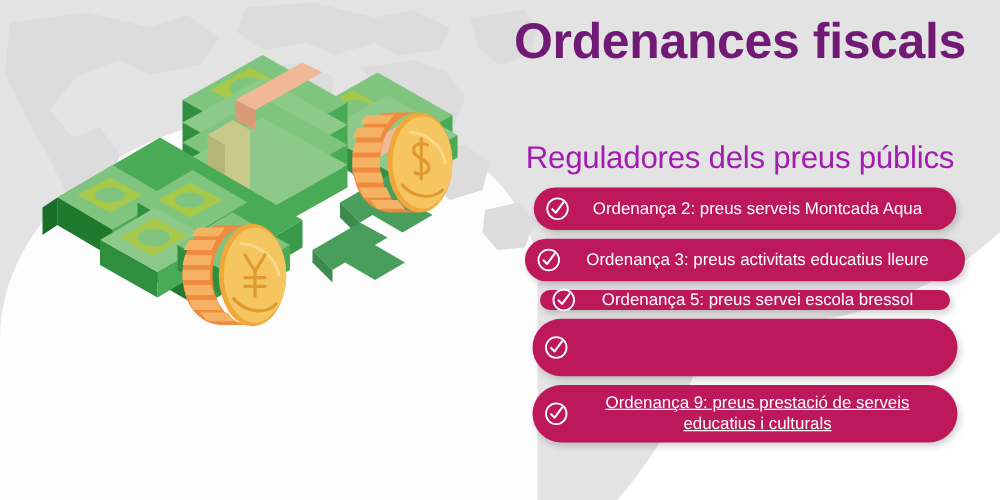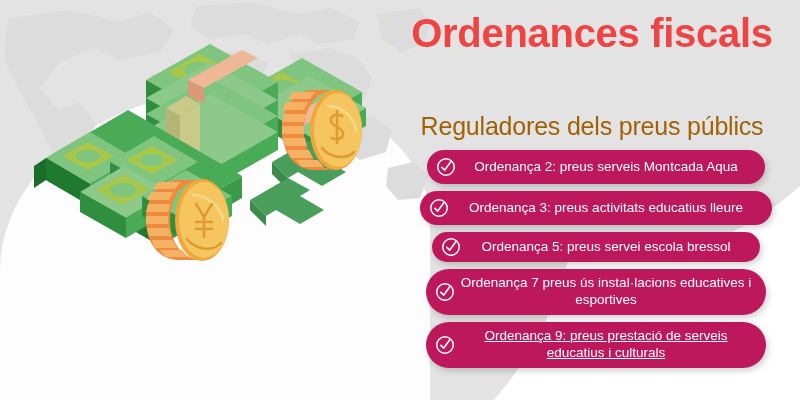--- a/index.html
+++ b/index.html
@@ -93,33 +93,33 @@
     width: 408px;
     height: 400px;
   }
 
   .title {
     position: absolute;
     left: 0;
     top: 12px;
     width: 400px;
     text-align: center;
-    color: #ef4444;
+    color: #701a75;
     font-size: 40px;
     font-weight: bold;
     line-height: 1.08;
     letter-spacing: -0.3px;
   }
   .subtitle {
     position: absolute;
     left: 0;
     top: 112px;
     width: 400px;
     text-align: center;
-    color: #a16207;
+    color: #a21caf;
     font-size: 25px;
     font-weight: normal;
     letter-spacing: -0.2px;
   }
 
   .pill-list {
     position: absolute;
     left: 0;
     top: 150px;
     width: 408px;
@@ -144,21 +144,21 @@
   }
   .pill .txt {
     flex: 1 1 auto;
     text-align: center;
     font-size: 13.5px;
     line-height: 1.25;
     padding-right: 4px;
   }
   .pill.p1 { width: 338px; height: 34px; }
   .pill.p2 { width: 352px; height: 34px; }
-  .pill.p3 { width: 328px; height: 30px; align-items: center; }
+  .pill.p3 { width: 328px; height: 16px; align-items: center; }
   .pill.p4 { width: 340px; height: 46px; }
   .pill.p5 { width: 340px; height: 46px; text-decoration: underline; }
 </style>
 </head>
 <body>
 
 <div id="poster">
 
   <div class="bg-layer">
     <div class="circle-gray"></div>
@@ -363,21 +363,20 @@
           <path d="M7.5 12.4 L10.6 15.4 L17 6.6" fill="none" stroke="#ffffff" stroke-width="1.8" stroke-linecap="round" stroke-linejoin="round"></path>
         </svg>
         <span class="txt">Ordenança 5: preus servei escola bressol</span>
       </div>
 
       <div class="pill p4">
         <svg class="chk" viewBox="0 0 24 24">
           <circle cx="12" cy="12" r="9" fill="none" stroke="#ffffff" stroke-width="1.6"></circle>
           <path d="M7.5 12.4 L10.6 15.4 L17 6.6" fill="none" stroke="#ffffff" stroke-width="1.8" stroke-linecap="round" stroke-linejoin="round"></path>
         </svg>
-        <span class="txt">Ordenança 7 preus ús instal·lacions educatives i esportives</span>
       </div>
 
       <div class="pill p5">
         <svg class="chk" viewBox="0 0 24 24">
           <circle cx="12" cy="12" r="9" fill="none" stroke="#ffffff" stroke-width="1.6"></circle>
           <path d="M7.5 12.4 L10.6 15.4 L17 6.6" fill="none" stroke="#ffffff" stroke-width="1.8" stroke-linecap="round" stroke-linejoin="round"></path>
         </svg>
         <span class="txt">Ordenança 9: preus prestació de serveis educatius i culturals</span>
       </div>
 

